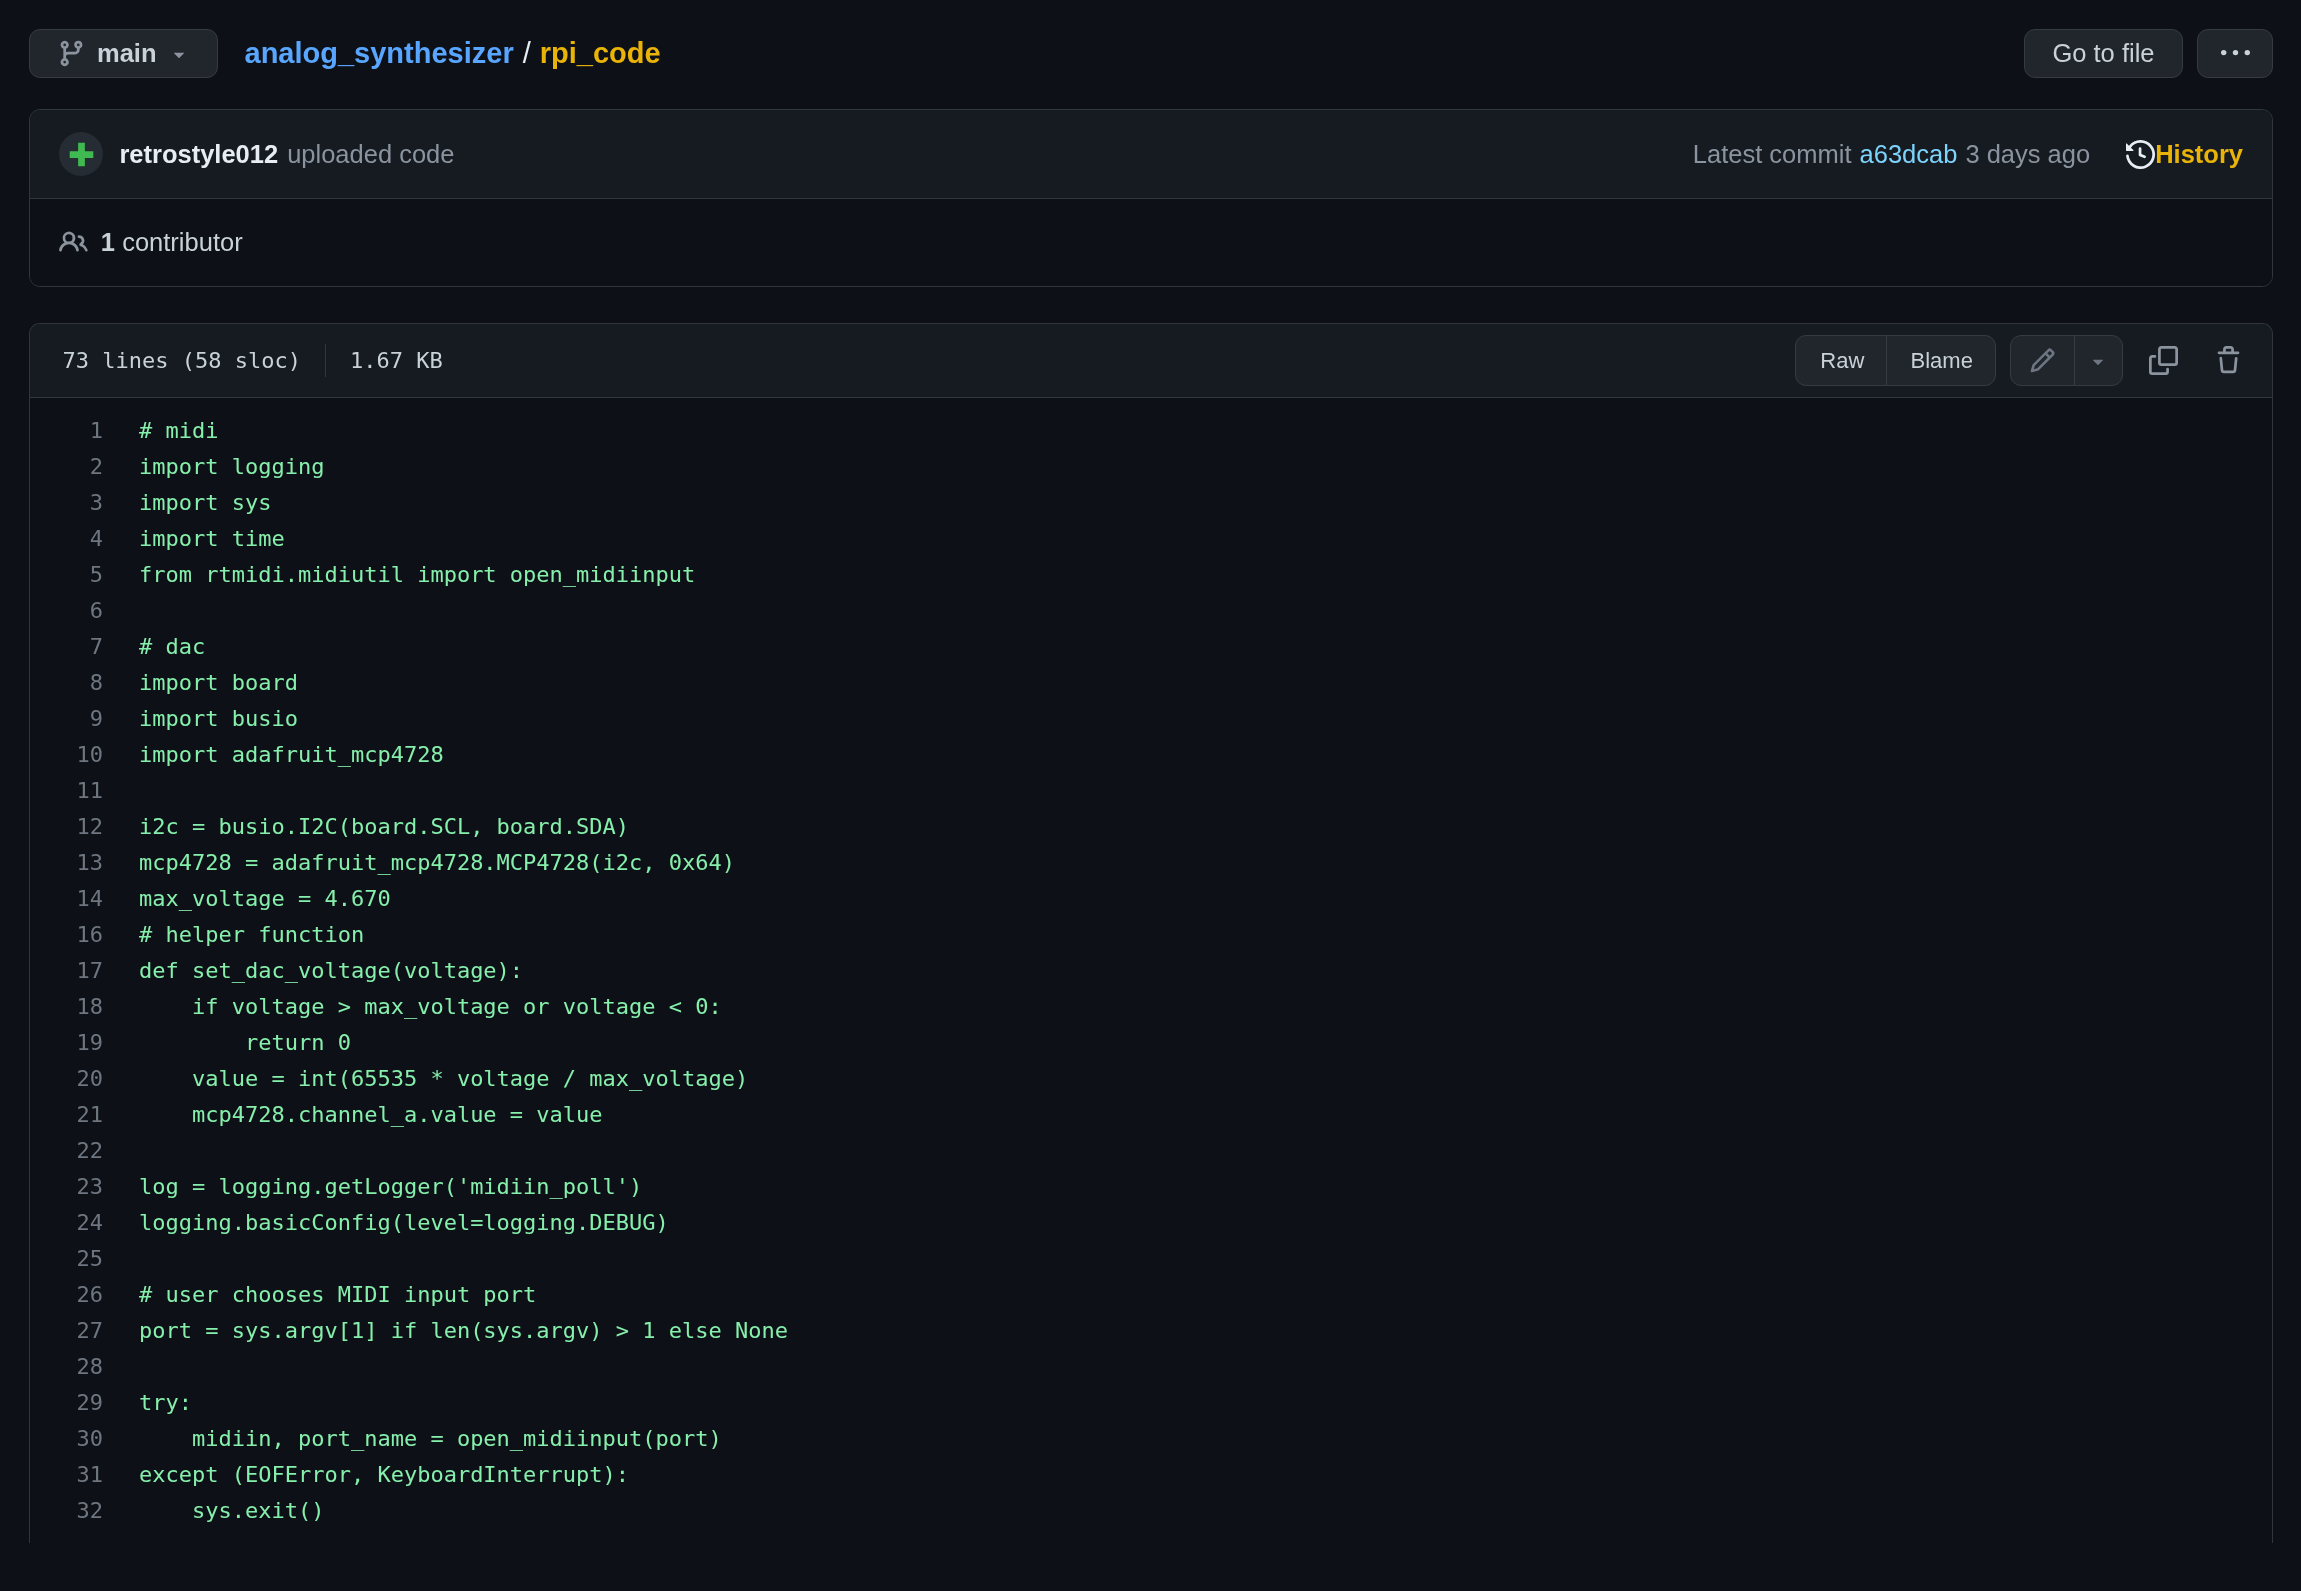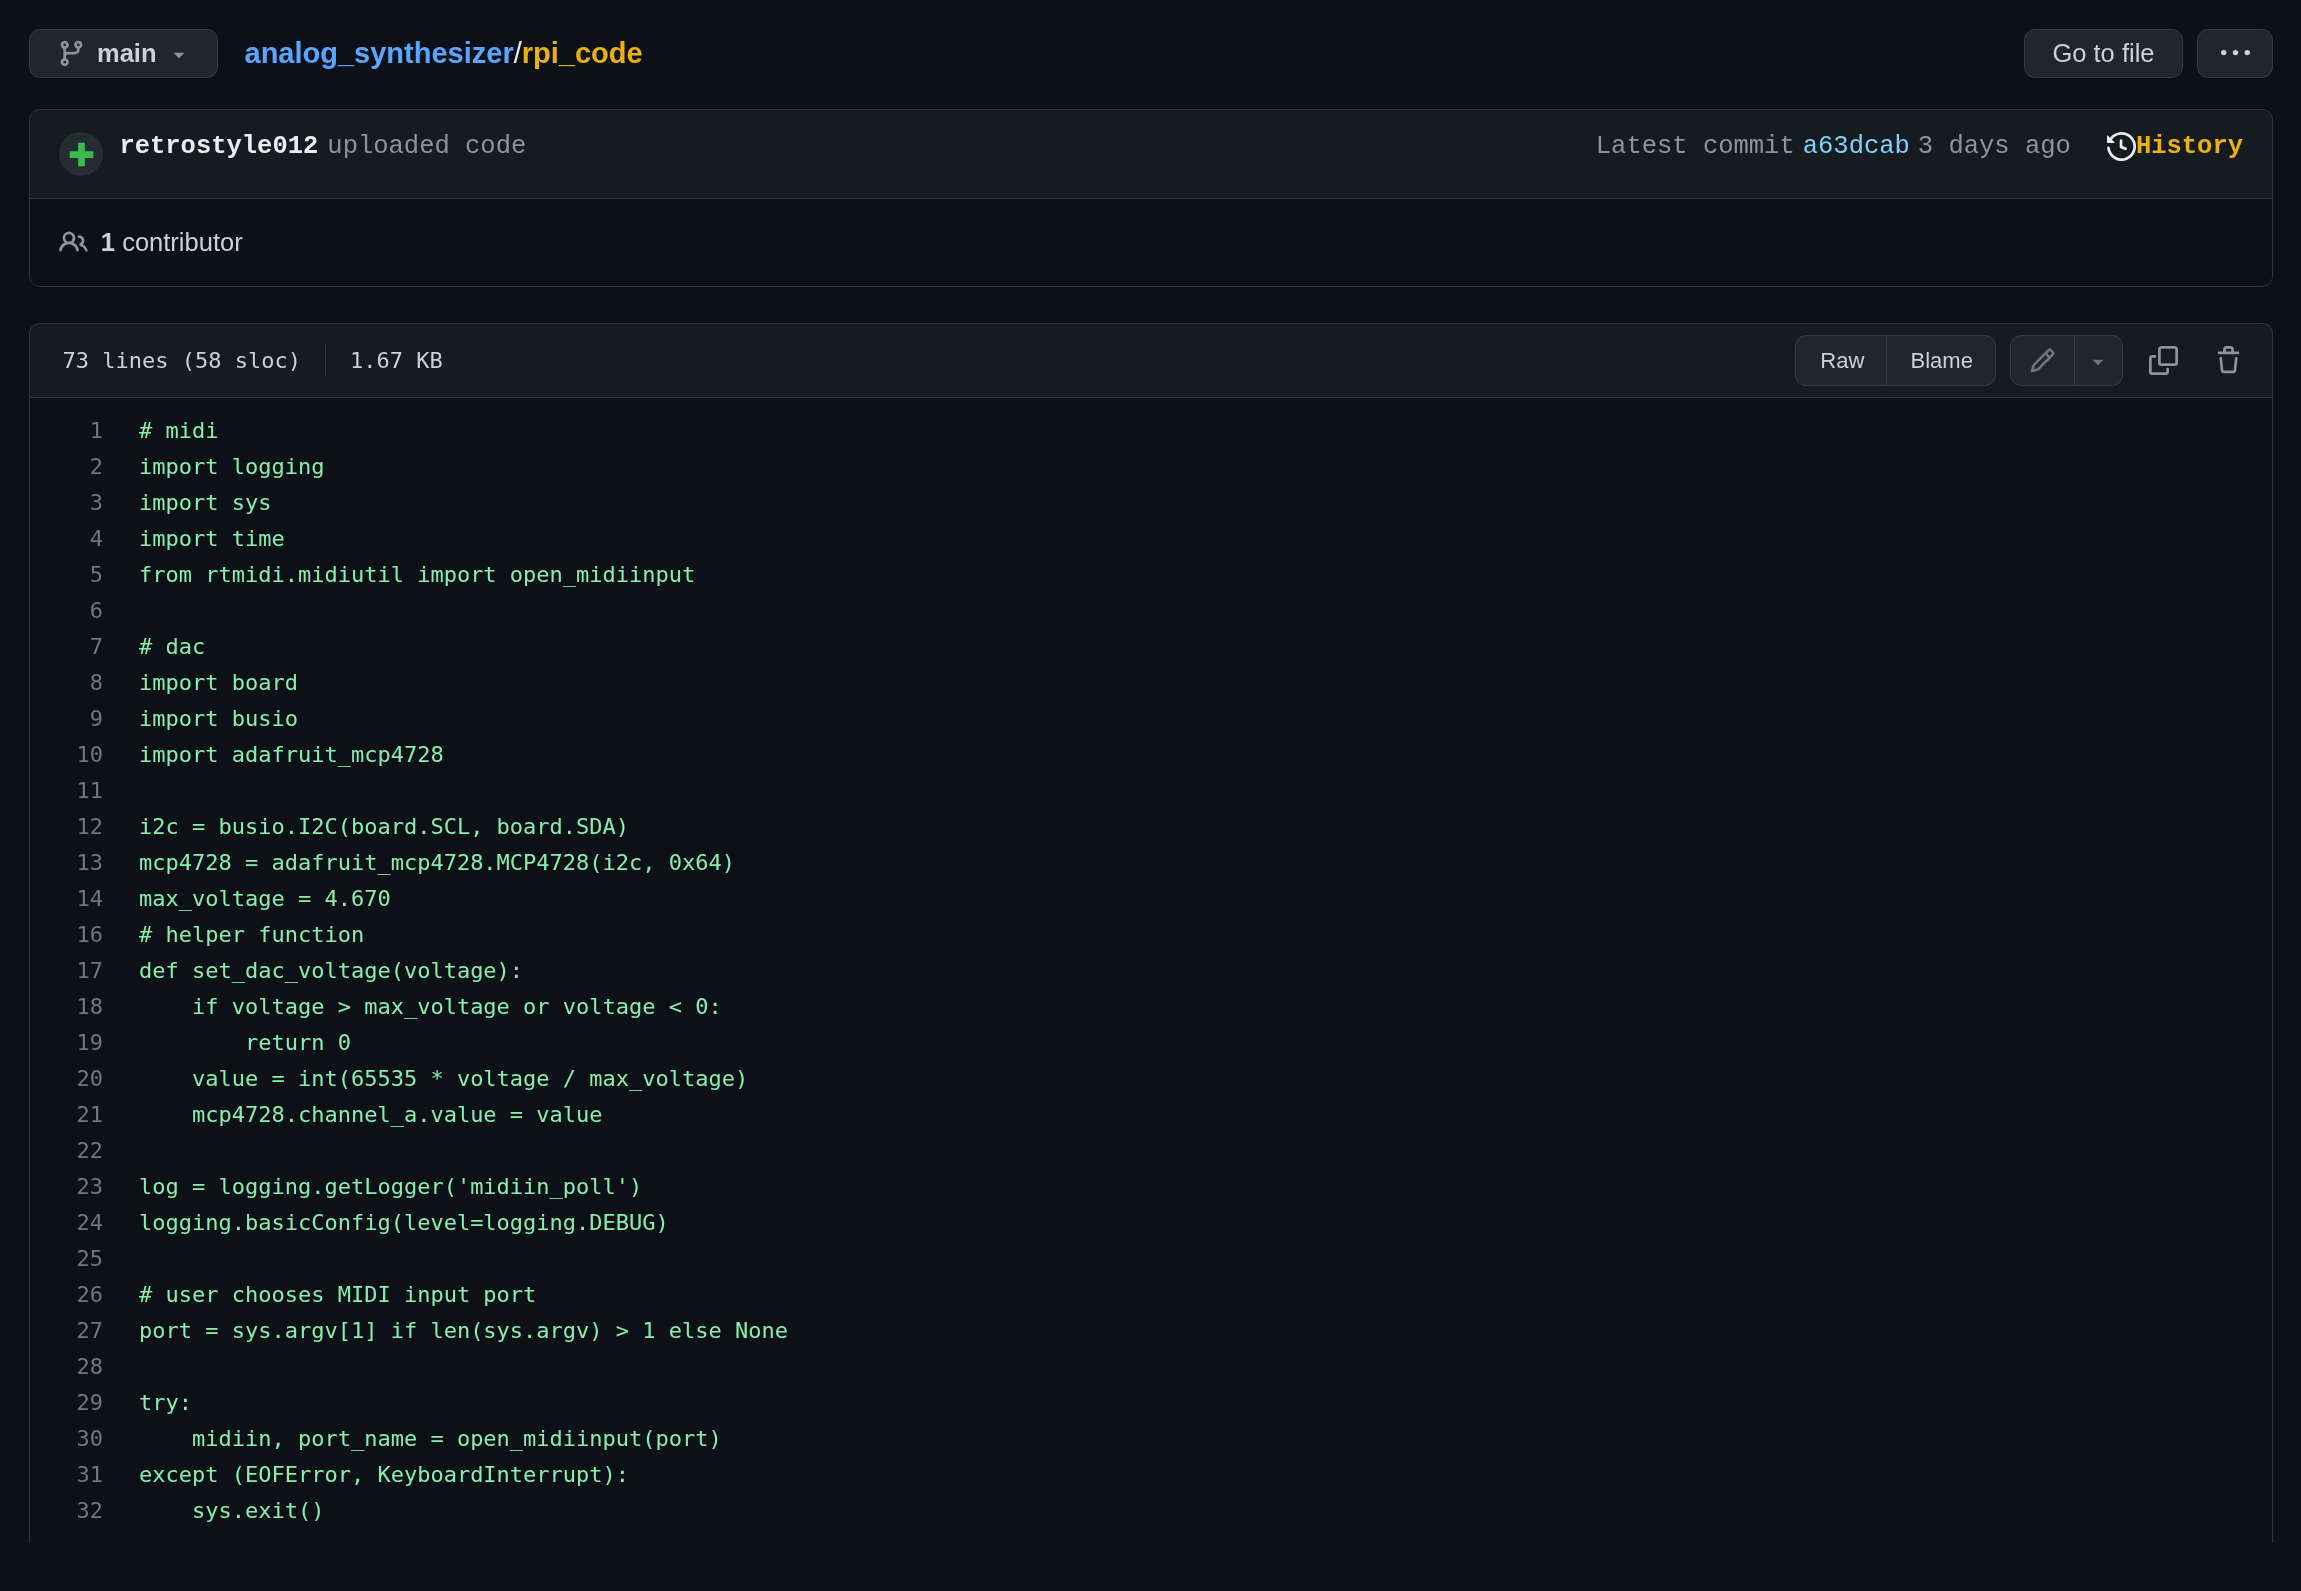--- a/index.html
+++ b/index.html
@@ -22,29 +22,29 @@
     color: #c9d1d9; font-size: 25.5px; font-weight: 500; cursor: pointer;
     font-family: inherit; white-space: nowrap;
   }
   .btn svg { flex: none; }
   .branch-btn .icon { color: #8b949e; display: inline-flex; }
   .branch-btn .caret { color: #8b949e; display: inline-flex; }
   .branch-btn .label { font-weight: 600; }
   .kebab-btn { width: 76px; padding: 0; margin-left: 14.5px; color: #c9d1d9; }
   .gotofile-btn { margin-left: auto; }
 
-  .breadcrumb { display: flex; align-items: center; margin-left: 27px; font-size: 29px; }
+  .breadcrumb { display: flex; align-items: center; gap: 9px; margin-left: 27px; font-size: 29px; }
   .breadcrumb a { color: #58a6ff; font-weight: 600; text-decoration: none; cursor: pointer; }
   .breadcrumb .sep { color: #e6edf3; font-weight: 400; }
   .breadcrumb .current { color: #eab308; font-weight: 600; }
 
   
   .box { border: 1.8px solid #30363d; border-radius: 11px; margin-top: 31px; overflow: hidden; }
 
-  .commit-row { background: #161b22; padding: 22px 29px; display: flex; align-items: flex-start; font-family: Liberation Mono, monospace; }
+  .commit-row { background: #161b22; padding: 22px 29px; display: flex; align-items: center; }
   .avatar {
     width: 44px; height: 44px; border-radius: 50%; background: #262c33;
     display: inline-flex; align-items: center; justify-content: center; flex: none;
     cursor: pointer; overflow: hidden;
   }
   .commit-author { margin-left: 16.4px; color: #e6edf3; font-weight: 600; text-decoration: none; cursor: pointer; }
   .commit-msg { margin-left: 9px; color: #8b949e; text-decoration: none; cursor: pointer; }
   .commit-meta { display: flex; align-items: center; gap: 8px; color: #8b949e; }
   .commit-sha { color: #7dd3fc; text-decoration: none; cursor: pointer; }
   .history-link {

